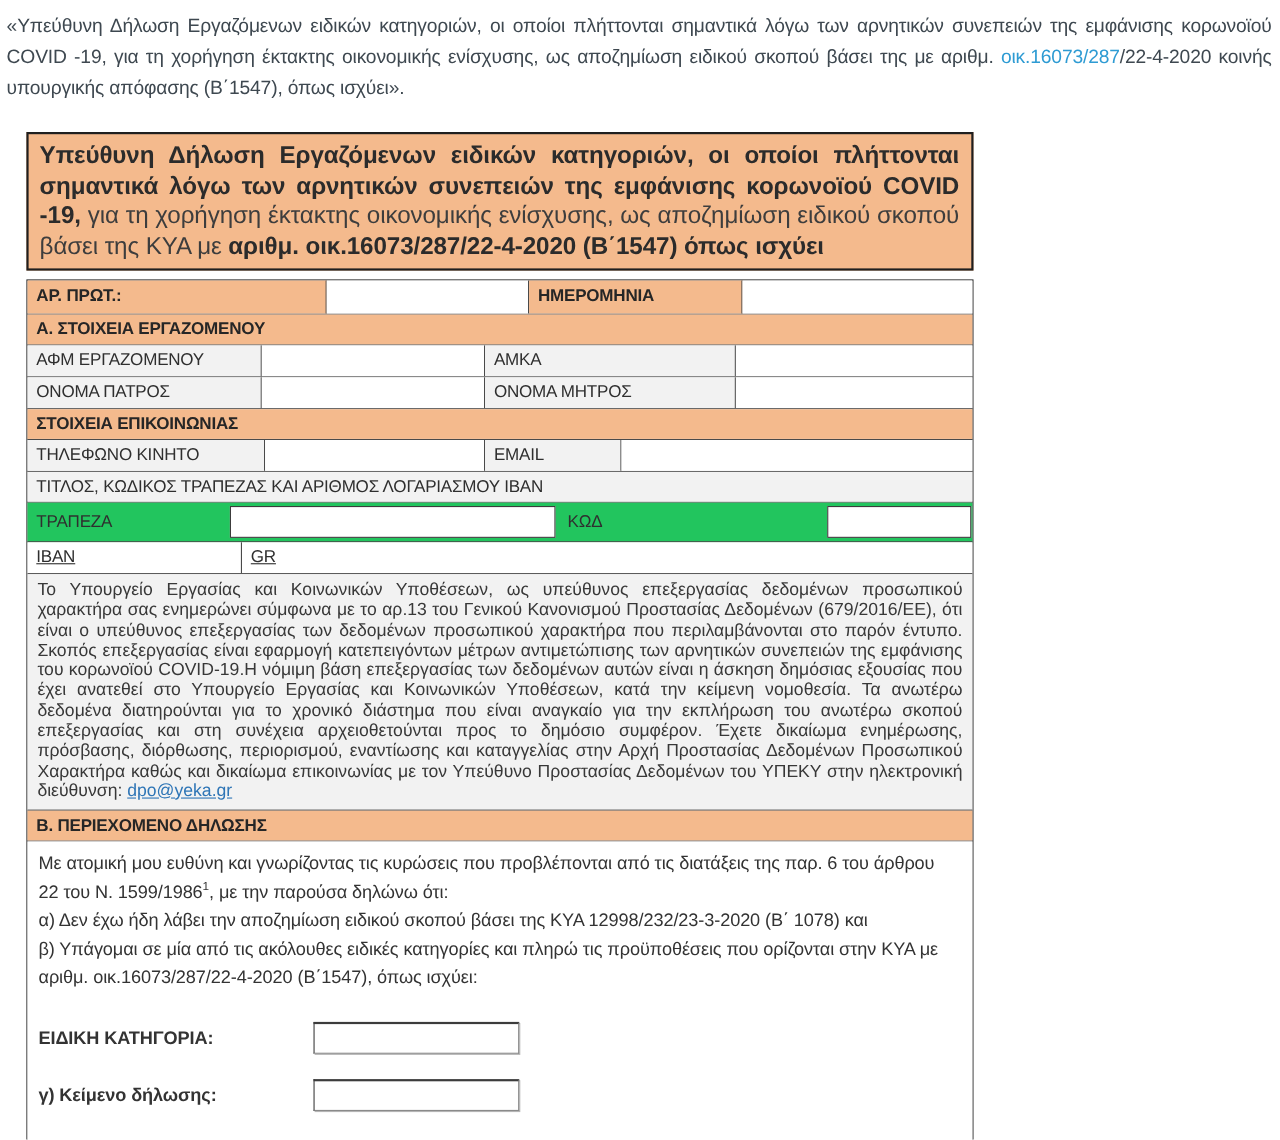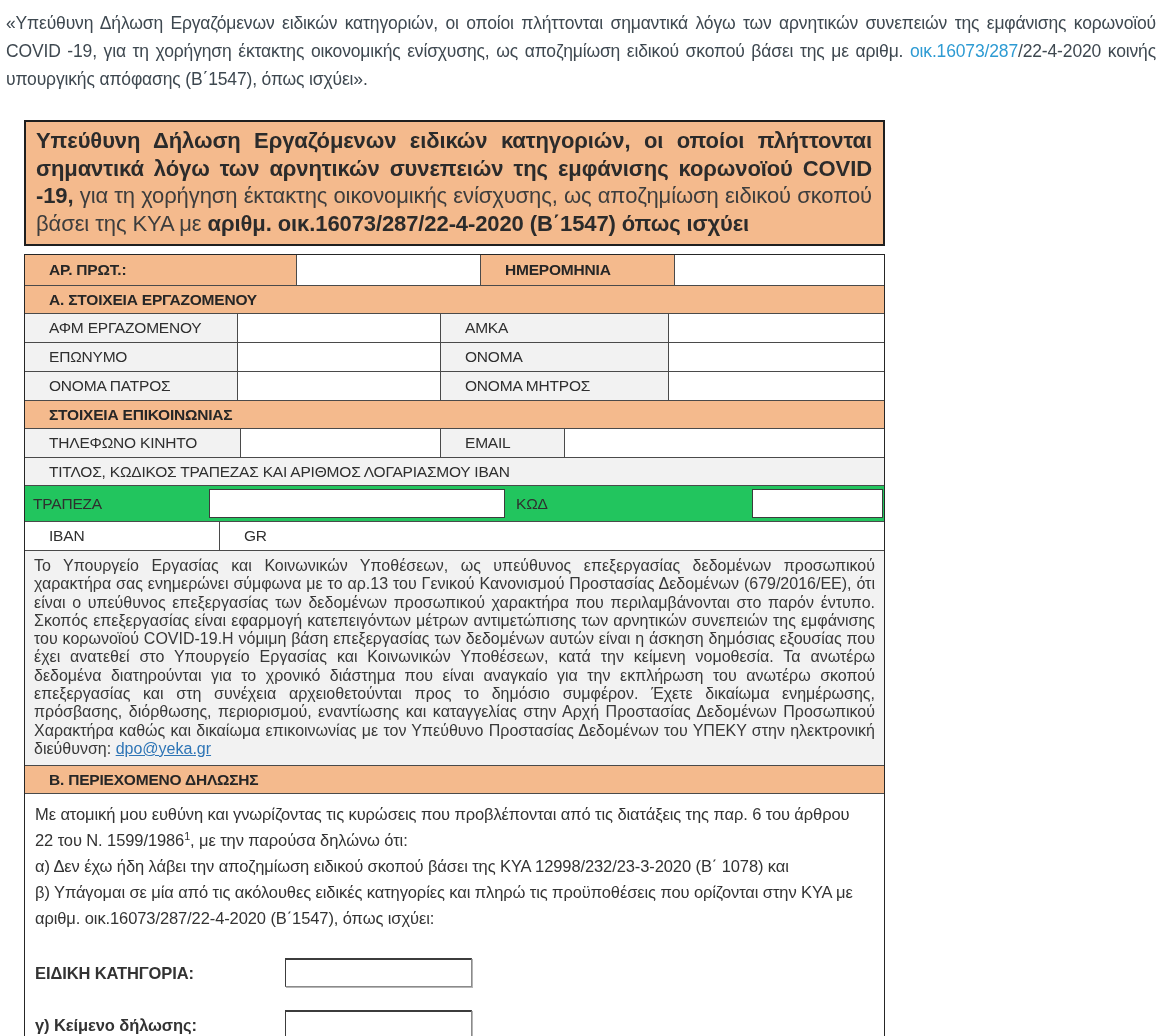--- a/index.html
+++ b/index.html
@@ -28,21 +28,21 @@
   .form{
     box-sizing:border-box;
     margin:8px 0 0 24px;width:861px;
     border:1.5px solid #262626;
     font-size:15.5px;letter-spacing:-0.2px;color:#2f2f2f;
   }
   .row{display:flex;align-items:stretch;border-bottom:1px solid #4a4a4a;}
   .row:last-child{border-bottom:none;}
   .cell{
     box-sizing:border-box;display:flex;align-items:center;
-    padding:2px 6px 2px 24px;
+    padding:2px 6px 2px 8px;
   }
   .cell.divr{border-right:1px solid #4a4a4a;}
   .orange{background:#f4ba8d;font-weight:bold;color:#262626;}
   .graybg{background:#f2f2f2;}
   .hdr-row{min-height:30px;}
   .sec-row{min-height:27px;}
   .fld-row{min-height:28px;}
   .r1c1{width:272px;}.r1c2{width:184px;background:#fff;}
   .r1c3{width:194px;}.r1c4{flex:1;background:#fff;}
   .fl1{width:213px;}.fv1{width:203px;background:#fff;}
@@ -57,21 +57,21 @@
   .bank-label{width:184px;padding-left:8px;box-sizing:border-box;}
   .bank-input{
     box-sizing:border-box;width:296px;height:29px;
     background:#fff;border:1.5px solid #3c3c3c;
   }
   .kod-label{margin-left:11px;flex:1;}
   .kod-input{
     box-sizing:border-box;width:131px;height:29px;
     background:#fff;border:1.5px solid #3c3c3c;margin-right:1px;
   }
-  .iban-row{min-height:28px;background:#fff;}
+  .iban-row{min-height:28px;background:#fff;text-decoration:underline;}
   .il{width:195px;}.iv{flex:1;}
   .privacy{
     background:#f2f2f2;border-bottom:1px solid #4a4a4a;
     padding:6px 9px 7px 9px;
     font-size:16px;line-height:18.3px;letter-spacing:0;
     text-align:justify;color:#383838;
   }
   .link-dark{color:#2e75b6;text-decoration:underline;cursor:pointer;}
   .content{
     background:#fff;padding:6px 12px 9px 10px;
@@ -114,26 +114,20 @@
       <div class="cell orange" style="flex:1">Α. ΣΤΟΙΧΕΙΑ ΕΡΓΑΖΟΜΕΝΟΥ</div>
     </div>
 
     <div class="row fld-row">
       <div class="cell divr graybg fl1">ΑΦΜ ΕΡΓΑΖΟΜΕΝΟΥ</div>
       <div class="cell divr fv1"></div>
       <div class="cell divr graybg fl2">ΑΜΚΑ</div>
       <div class="cell fv2"></div>
     </div>
 
-    <div class="row fld-row">
-      <div class="cell divr graybg fl1">ΕΠΩΝΥΜΟ</div>
-      <div class="cell divr fv1"></div>
-      <div class="cell divr graybg fl2">ΟΝΟΜΑ</div>
-      <div class="cell fv2"></div>
-    </div>
 
     <div class="row fld-row">
       <div class="cell divr graybg fl1">ΟΝΟΜΑ ΠΑΤΡΟΣ</div>
       <div class="cell divr fv1"></div>
       <div class="cell divr graybg fl2">ΟΝΟΜΑ ΜΗΤΡΟΣ</div>
       <div class="cell fv2"></div>
     </div>
 
     <div class="row sec-row">
       <div class="cell orange" style="flex:1">ΣΤΟΙΧΕΙΑ  ΕΠΙΚΟΙΝΩΝΙΑΣ</div>

